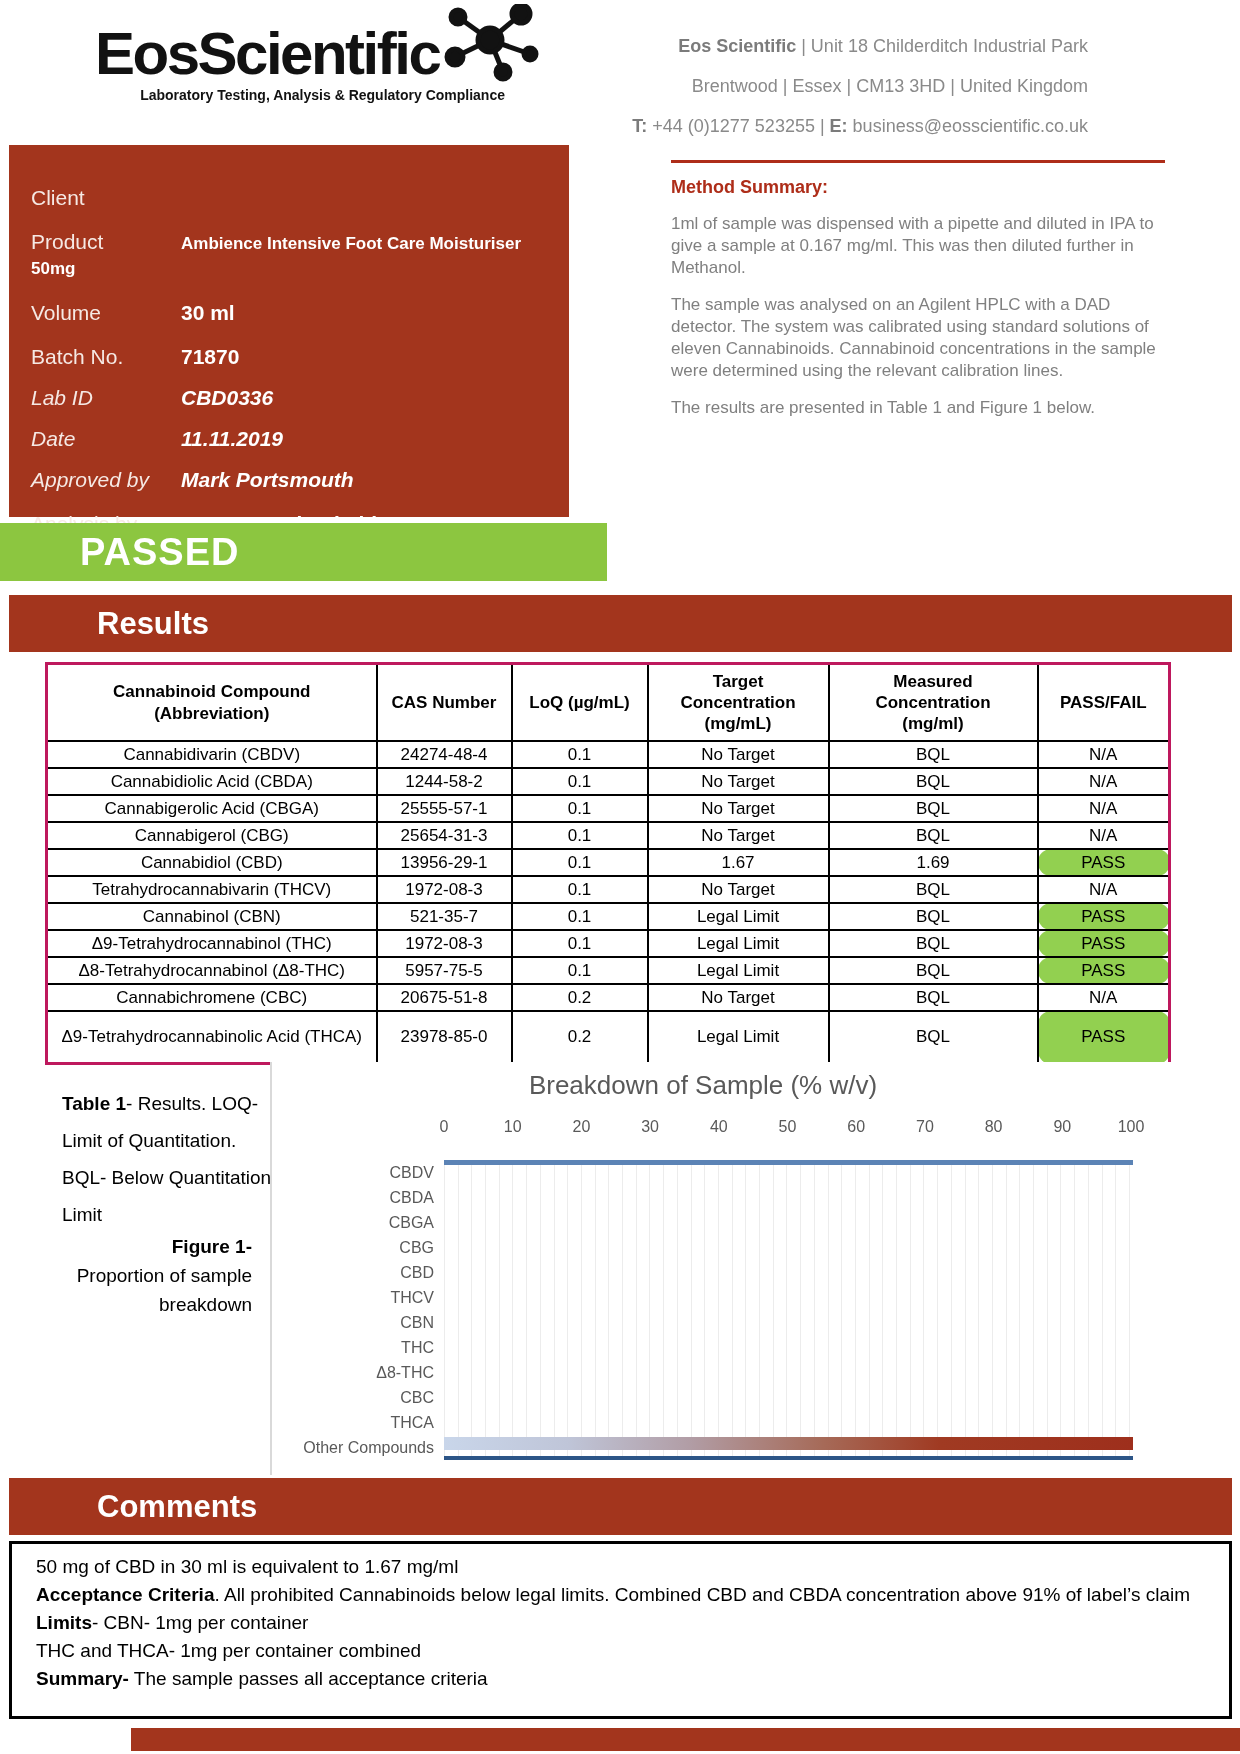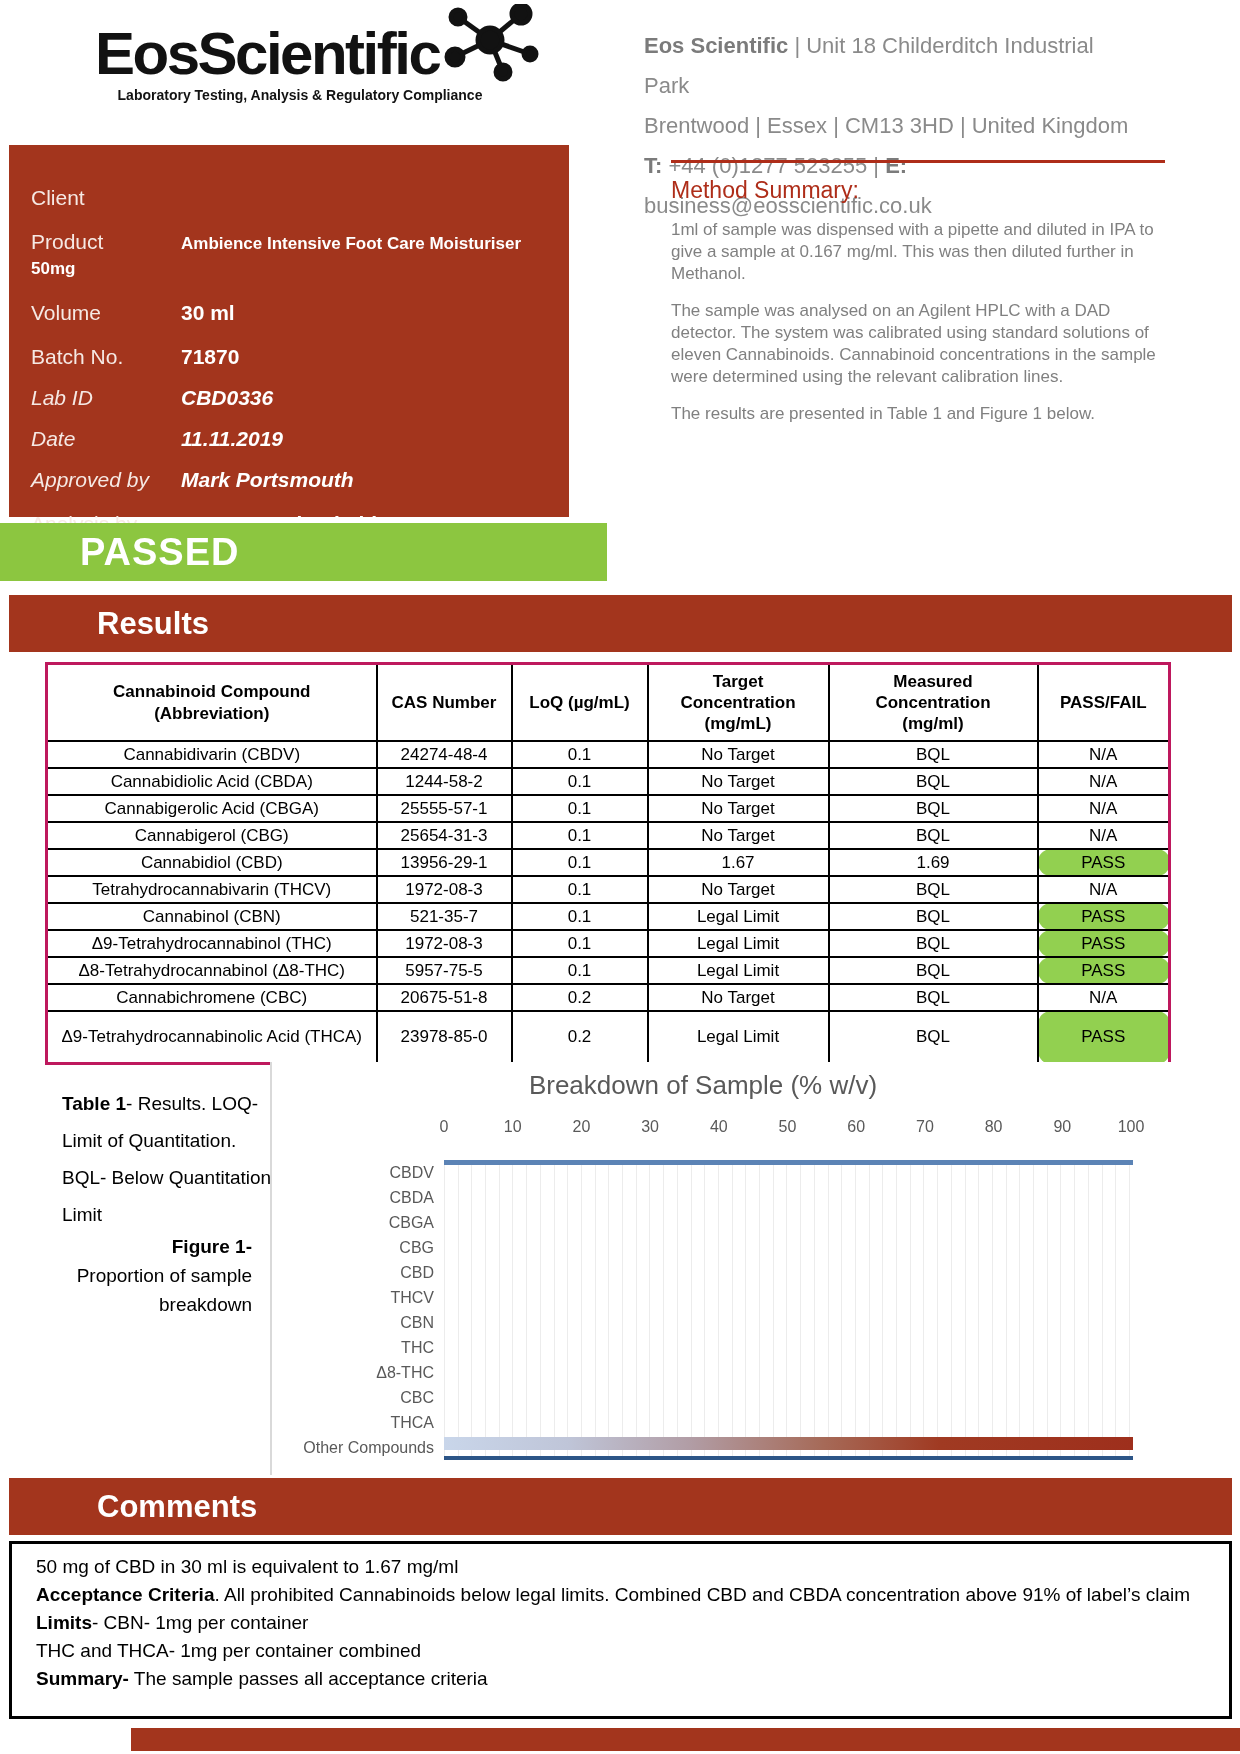--- a/index.html
+++ b/index.html
@@ -5,38 +5,38 @@
   :root{
     --brand-red:#A3351D; --accent-red:#AE2D19; --green-banner:#8CC640; --green-cell:#92D050;
     --body-gray:#808080; --chart-gray:#595959; --plot-top:#5B83B5; --plot-bottom:#2C5587;
   }
   html,body{margin:0;padding:0;background:#fff;}
   .page{position:relative;width:1240px;height:1754px;background:#fff;overflow:hidden;
         font-family:"Liberation Sans",sans-serif;color:#000;}
   
   .logo{position:absolute;left:95px;top:22px;width:410px;}
   .logo-text{font-size:60px;font-weight:800;letter-spacing:-2.5px;color:#121212;line-height:1.05;}
-  .logo-tagline{font-size:14px;font-weight:700;color:#121212;text-align:center;margin-top:2px;}
+  .logo-tagline{font-size:14px;font-weight:700;color:#121212;text-align:right;margin-top:2px;}
   .molecule{position:absolute;left:444px;top:4px;width:96px;height:80px;}
-  .contact{position:absolute;left:644px;top:26px;width:500px;text-align:left;
-           font-size:22px;color:#8A8A8A;line-height:40px;}
+  .contact{position:absolute;left:588px;top:26px;width:500px;text-align:right;
+           font-size:18px;color:#8A8A8A;line-height:40px;}
   .contact b{color:#7B7B7B;}
   
   .info-panel{position:absolute;left:9px;top:145px;width:560px;height:372px;background:var(--brand-red);
               color:#fff;padding:20px 0 0 22px;box-sizing:border-box;}
   .ip-title{font-size:22px;font-weight:700;color:#FDF5F0;}
   .ip-row{font-size:21px;line-height:23px;color:#F6E9E4;}
   .mt-lg{margin-top:21px;} .mt-sm{margin-top:18px;font-style:italic;}
   .ip-label{display:inline-block;width:150px;vertical-align:top;font-weight:400;}
   .ip-value{font-weight:700;color:#FFFFFF;}
   .ip-value.small{font-size:17px;}
   
   .method{position:absolute;left:671px;top:160px;width:494px;}
   .method-divider{height:3px;background:var(--accent-red);}
-  .method-title{color:var(--accent-red);font-size:23px;font-weight:400;margin:14px 0 0;}
+  .method-title{color:var(--accent-red);font-size:18px;font-weight:700;margin:14px 0 0;}
   .method p{color:var(--body-gray);font-size:17px;line-height:22px;margin:15px 0 0;}
   
   .passed{position:absolute;left:0;top:523px;width:607px;height:58px;background:var(--green-banner);
           color:#fff;font-size:38px;font-weight:700;line-height:58px;padding-left:80px;
           box-sizing:border-box;letter-spacing:1px;}
   .section-banner{position:absolute;left:9px;width:1223px;height:57px;background:var(--brand-red);
           color:#fff;font-size:31px;font-weight:700;line-height:57px;padding-left:88px;box-sizing:border-box;}
   #results-banner{top:595px;} #comments-banner{top:1478px;}
   
   .results-table{position:absolute;left:45px;top:662px;width:1123px;border-collapse:collapse;

